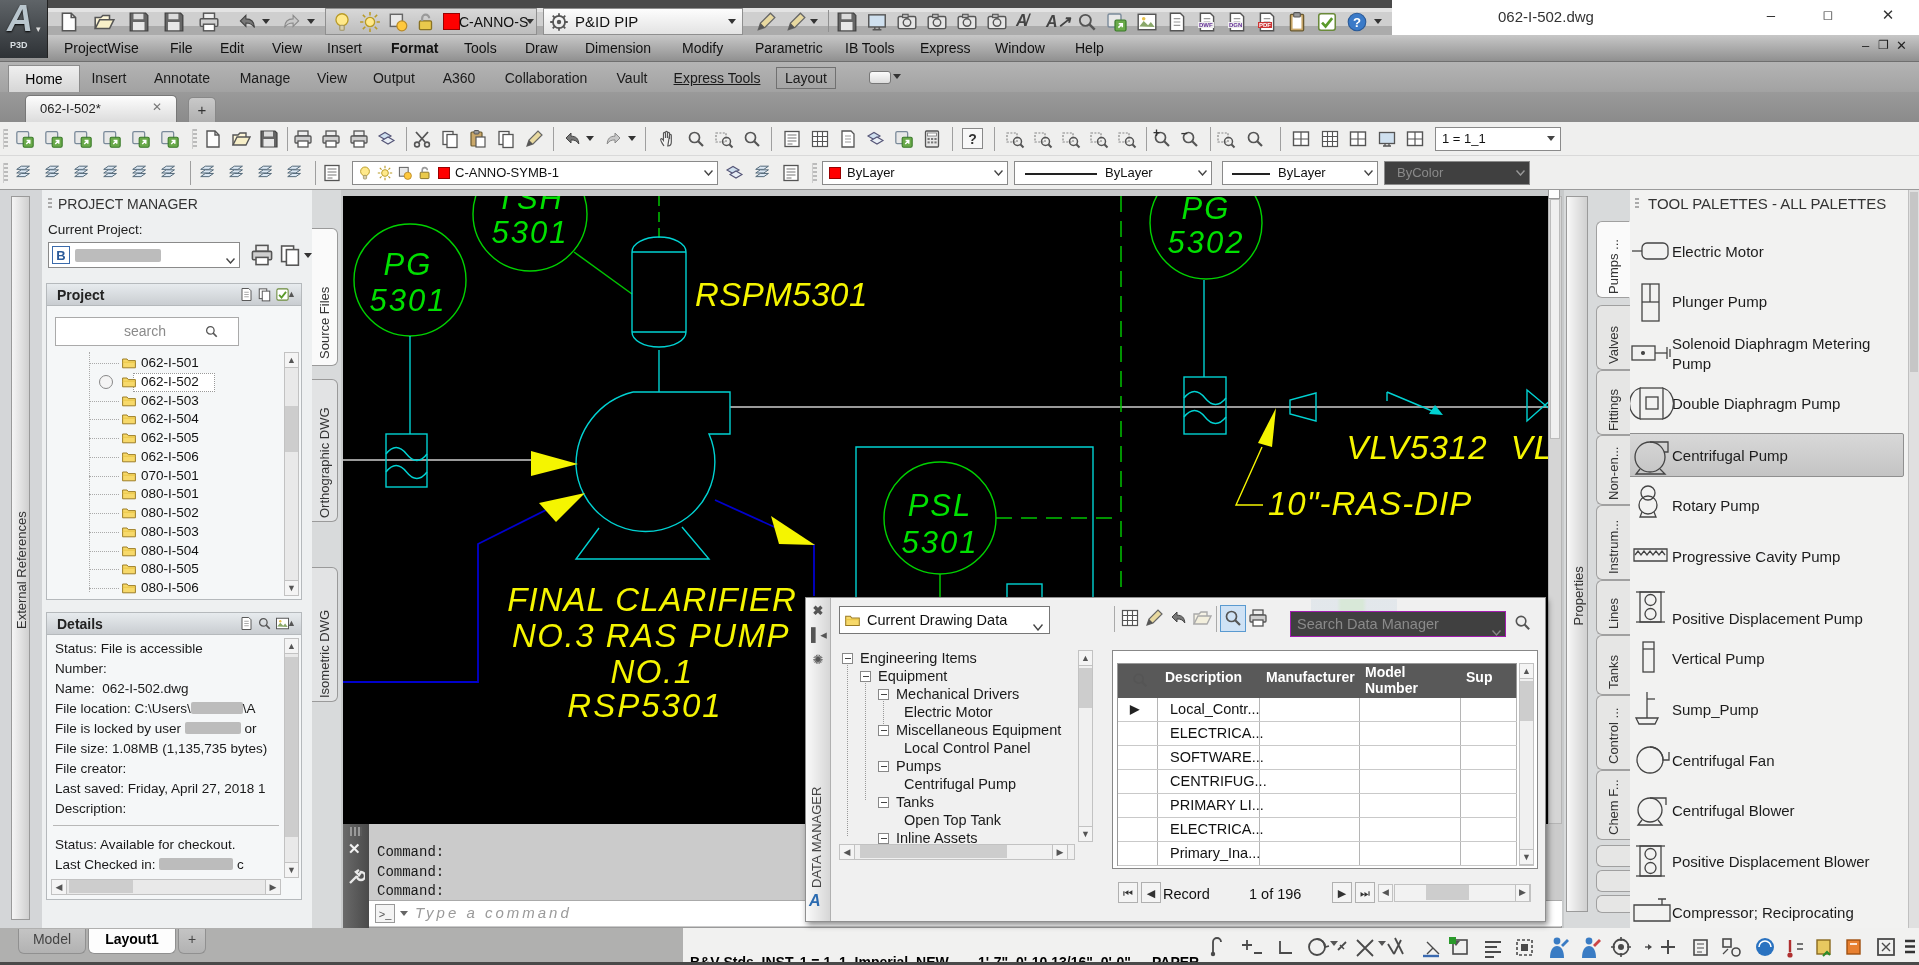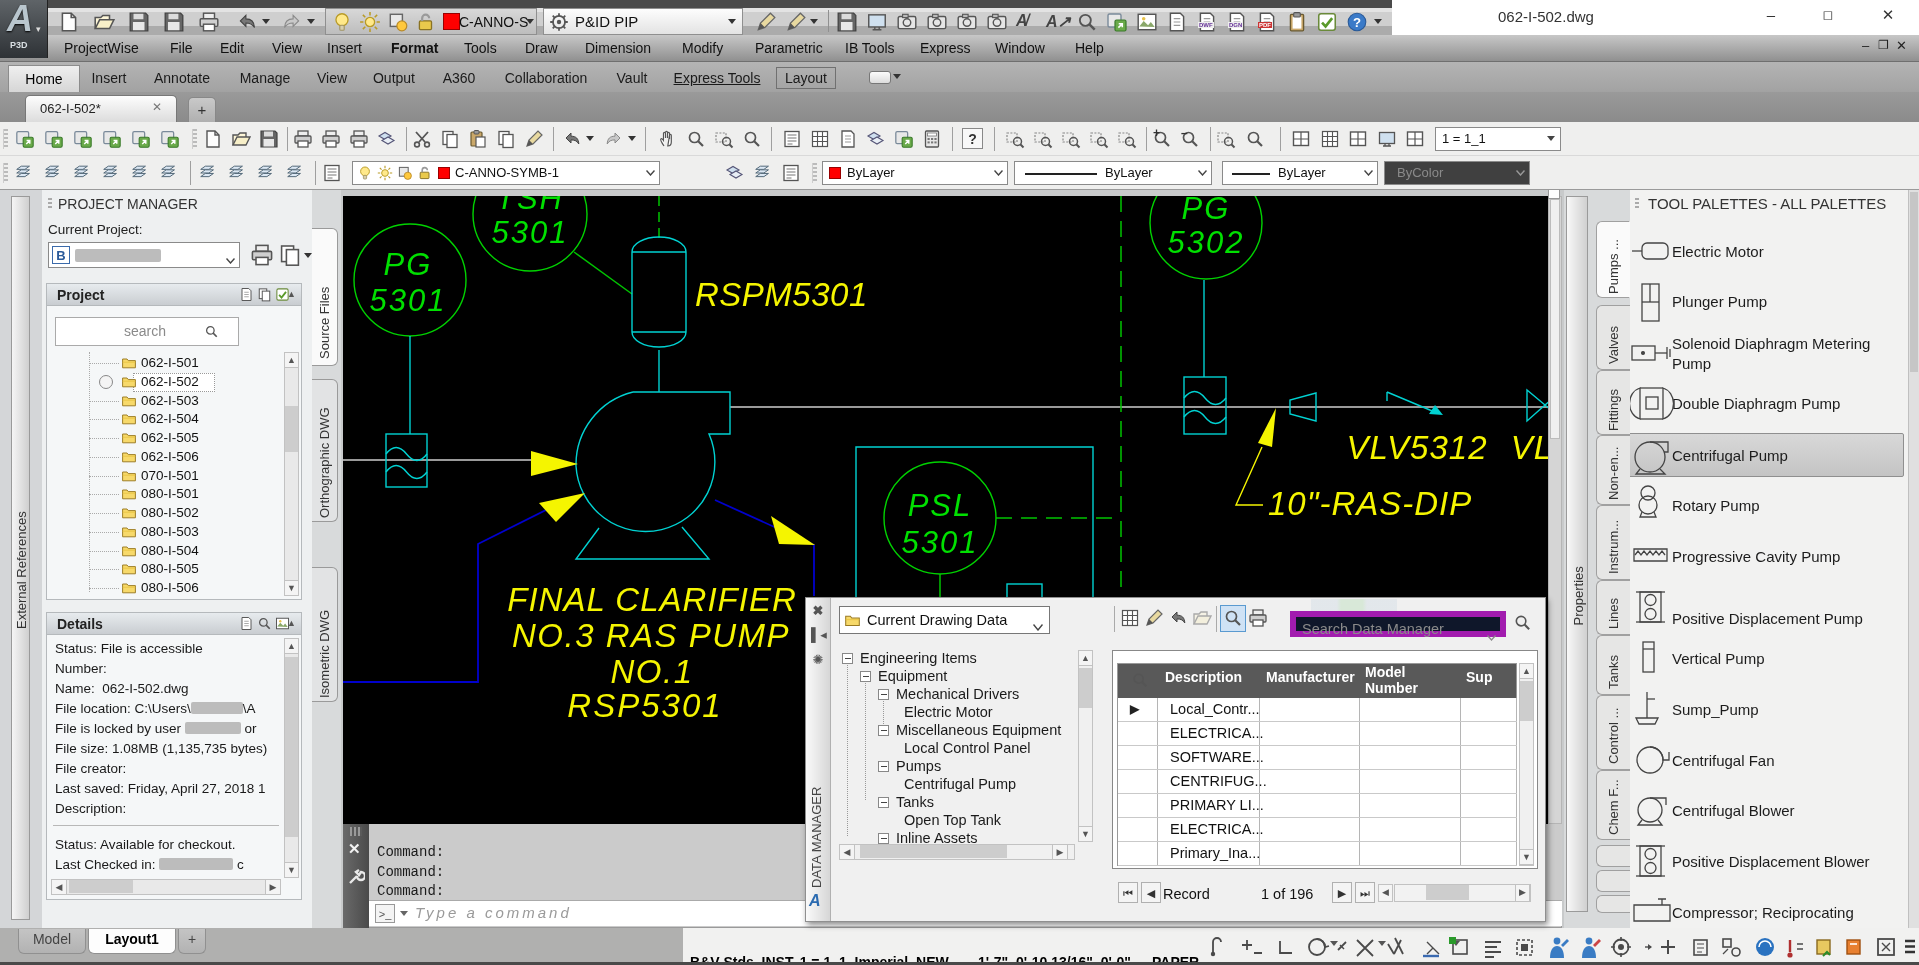--- a/index.html
+++ b/index.html
@@ -614,21 +614,21 @@
 <svg class="ti" style="left:256px;">
       <use href="#s-laystack"></use>
     </svg>
 <svg class="ti" style="left:285px;">
       <use href="#s-laystack"></use>
     </svg>
 <div class="tsep" style="left:315px;"></div>
 <svg class="ti" style="left:322px;">
       <use href="#s-prop"></use>
     </svg>
-<div class="combo2" style="left:352px; width:308px;">
+<div class="combo2" style="left:352px; width:366px;">
 <svg style="position:absolute; left:4px; top:3px; width:16px; height:16px;">
         <use href="#s-bulb"></use>
       </svg>
 <svg style="position:absolute; left:24px; top:3px; width:16px; height:16px;">
         <use href="#s-sun"></use>
       </svg>
 <svg style="position:absolute; left:44px; top:3px; width:16px; height:16px;">
         <use href="#s-laysun"></use>
       </svg>
 <svg style="position:absolute; left:64px; top:3px; width:16px; height:16px;">
@@ -1201,21 +1201,21 @@
     </svg>
 <div style="position:absolute; left:410px; top:8px; width:1px; height:26px; background:#aaa;"></div>
 <div style="position:absolute; left:414px; top:7px; width:26px; height:27px; background:#cfe2f5; border:1px solid #5a9ad0;"></div>
 <svg style="position:absolute; left:417px; top:10px; width:20px; height:20px;">
       <use href="#s-mag"></use>
     </svg>
 <svg style="position:absolute; left:442px; top:10px; width:20px; height:20px;">
       <use href="#s-print"></use>
     </svg>
 <div style="position:absolute; left:505px; top:1px; width:86px; height:14px; background:linear-gradient(90deg,#dfe5ea 0 30%,#d2e6d2 35% 60%,#dfe5ea 65%); opacity:.8;"></div>
-<div style="position:absolute; left:484px; top:13px; width:216px; height:26px; background:#0f172a; border:6px solid #a21caf;">
+<div style="position:absolute; left:484px; top:13px; width:216px; height:26px; background:#404040; border:1px solid #a21caf;">
   <span style="position:absolute; left:6px; top:4px; font-size:14.5px; color:#8a8a8a;">Search Data Manager</span>
   <span style="position:absolute; right:4px; top:10px;"><svg width="9" height="6">
           <path d="M0.5 0.5 4.5 5 8.5 0.5" fill="none" stroke="#888" stroke-width="1.3"></path>
         </svg></span>
 </div>
 <svg style="position:absolute; left:707px; top:15px; width:19px; height:19px;">
       <use href="#s-mag"></use>
     </svg>
 
 <div id="dmtree" style="position:absolute; left:36px; top:52px; width:232px; height:196px; font-size:14.5px; color:#1a1a1a;">
@@ -1311,20 +1311,20 @@
       </div>
   <div class="sbv" style="left:406px; top:12px; height:203px; background:#f0f0f0;"></div>
   <div class="sbbtn" style="left:406px; top:12px;">▲</div>
   <div class="sbthumb" style="left:407px; top:30px; width:13px; height:40px;"></div>
   <div class="sbbtn" style="left:406px; top:198px;">▼</div>
 </div>
 
 <div class="recbtn" style="left:312px;">⏮</div>
 <div class="recbtn" style="left:335px;">◀</div>
 <span style="position:absolute; left:357px; top:288px; font-size:14.5px; color:#111;">Record</span>
-<span style="position:absolute; left:443px; top:288px; font-size:14.5px; color:#111;margin-left:12px;">1 of 196</span>
+<span style="position:absolute; left:443px; top:288px; font-size:14.5px; color:#111;">1 of 196</span>
 <div class="recbtn" style="left:526px;">▶</div>
 <div class="recbtn" style="left:549px;">⏭</div>
 <div class="sbbtn" style="left:572px; top:286px; height:18px;">◀</div>
 <div class="sbv" style="left:588px; top:286px; width:137px; height:18px; background:#f2f2f2;"></div>
 <div class="sbthumb" style="left:620px; top:287px; width:43px; height:15px;"></div>
 <div class="sbbtn" style="left:709px; top:286px; height:18px;">▶</div>
 </div>
 
 </body></html>

